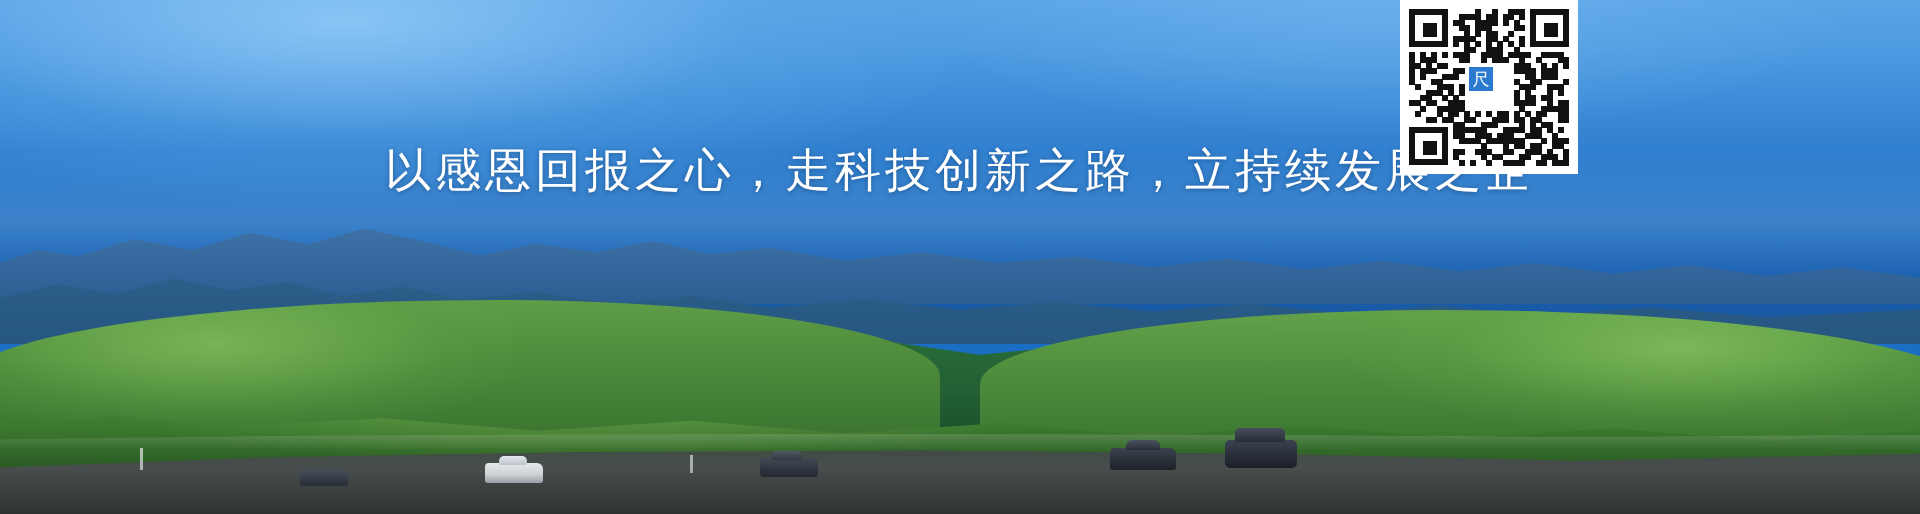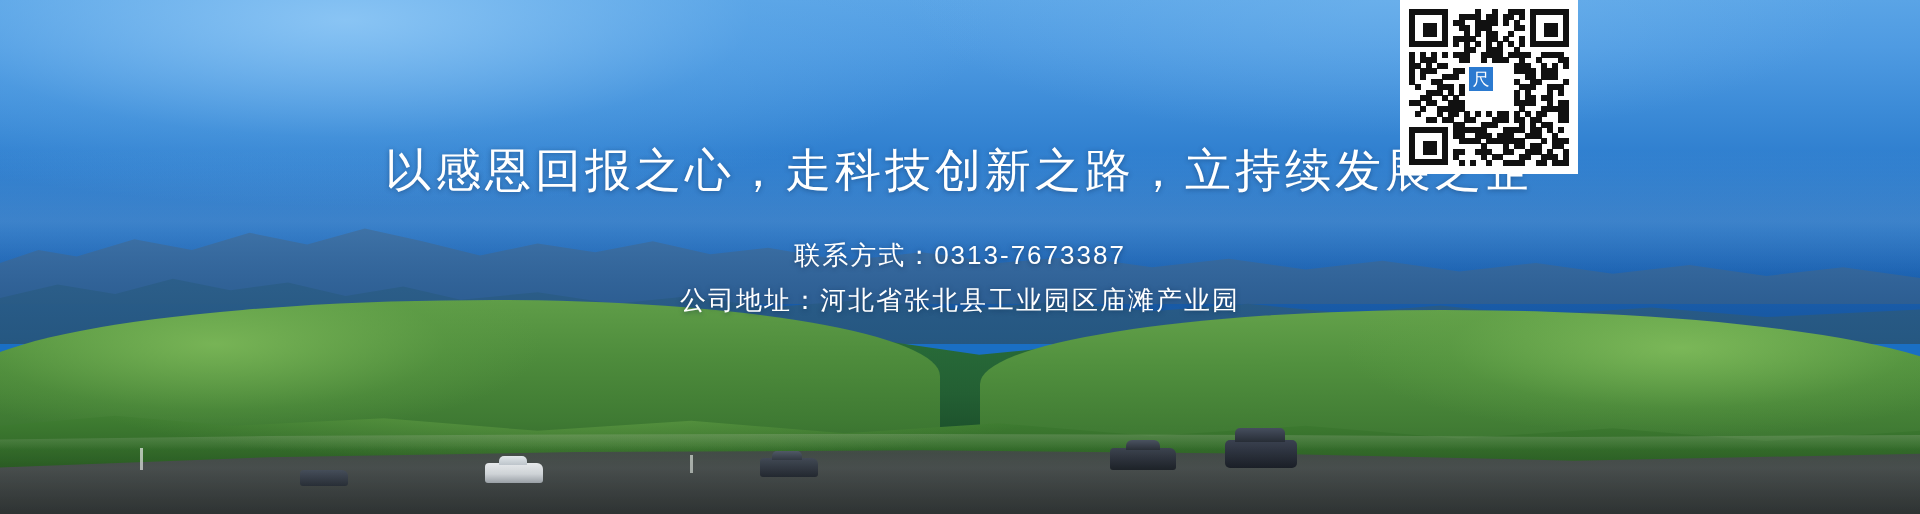--- a/index.html
+++ b/index.html
@@ -228,22 +228,20 @@
   <div class="car car-white"></div>
   <div class="car car-dark2"></div>
   <div class="car car-dark3"></div>
   <div class="car car-dark4"></div>
   <div class="post"></div>
   <div class="post2"></div>
   <div class="vignette"></div>
 
   <div class="content">
     <div class="headline">以感恩回报之心，走科技创新之路，立持续发展之企</div>
-    <div class="contact-line contact-phone">联系方式：0313-7673387</div>
-    <div class="contact-line contact-address">公司地址：河北省张北县工业园区庙滩产业园</div>
   </div>
 
   <div class="qr-wrap">
     <div class="qr-canvas" id="qr-canvas">
         <div class="qr-cell" style="left: 66.2069px; top: 0px; width: 6px; height: 6px; background: rgb(17, 17, 17);"></div>
         <div class="qr-cell" style="left: 82.7586px; top: 0px; width: 6px; height: 6px; background: rgb(17, 17, 17);"></div>
         <div class="qr-cell" style="left: 99.3103px; top: 0px; width: 6px; height: 6px; background: rgb(17, 17, 17);"></div>
         <div class="qr-cell" style="left: 104.828px; top: 0px; width: 6px; height: 6px; background: rgb(17, 17, 17);"></div>
         <div class="qr-cell" style="left: 110.345px; top: 0px; width: 6px; height: 6px; background: rgb(17, 17, 17);"></div>
         <div class="qr-cell" style="left: 49.6552px; top: 5.37931px; width: 6px; height: 6px; background: rgb(17, 17, 17);"></div>

